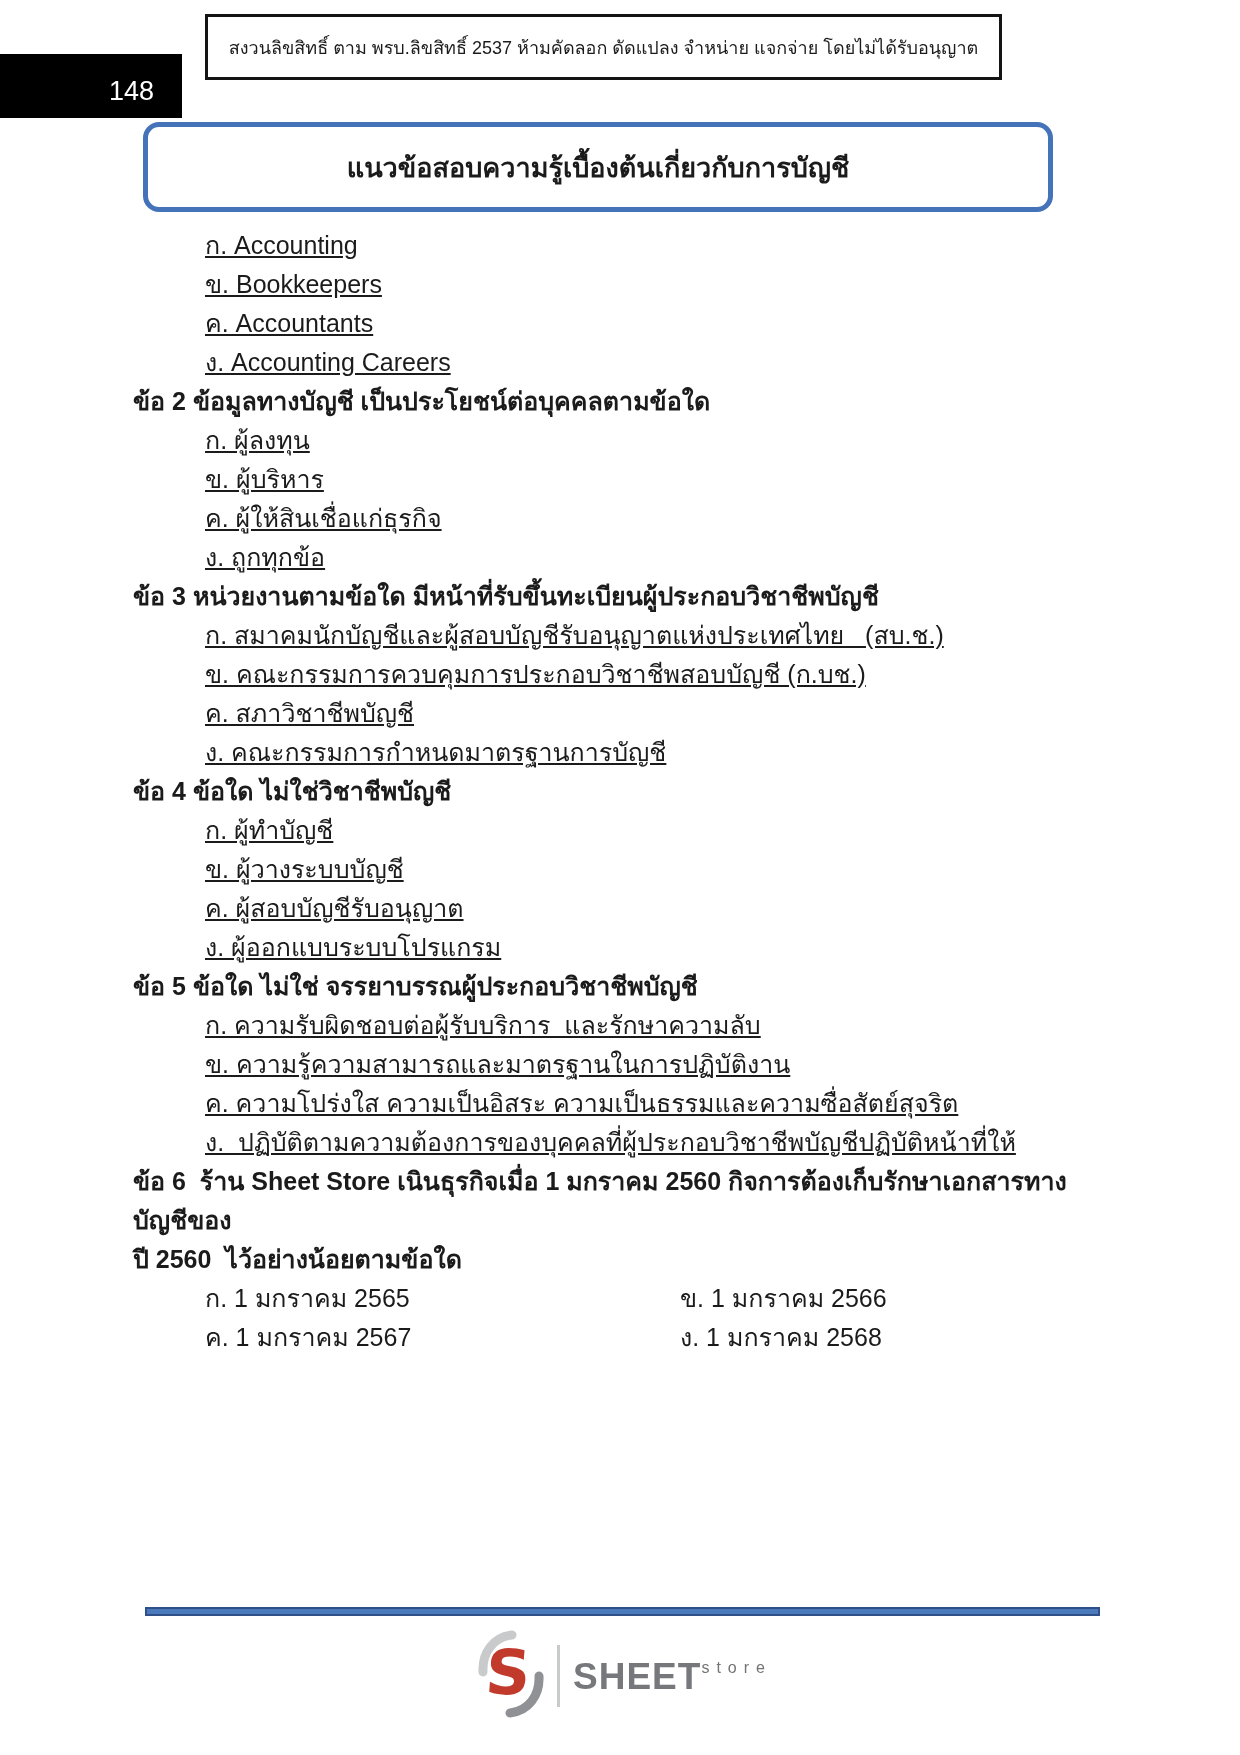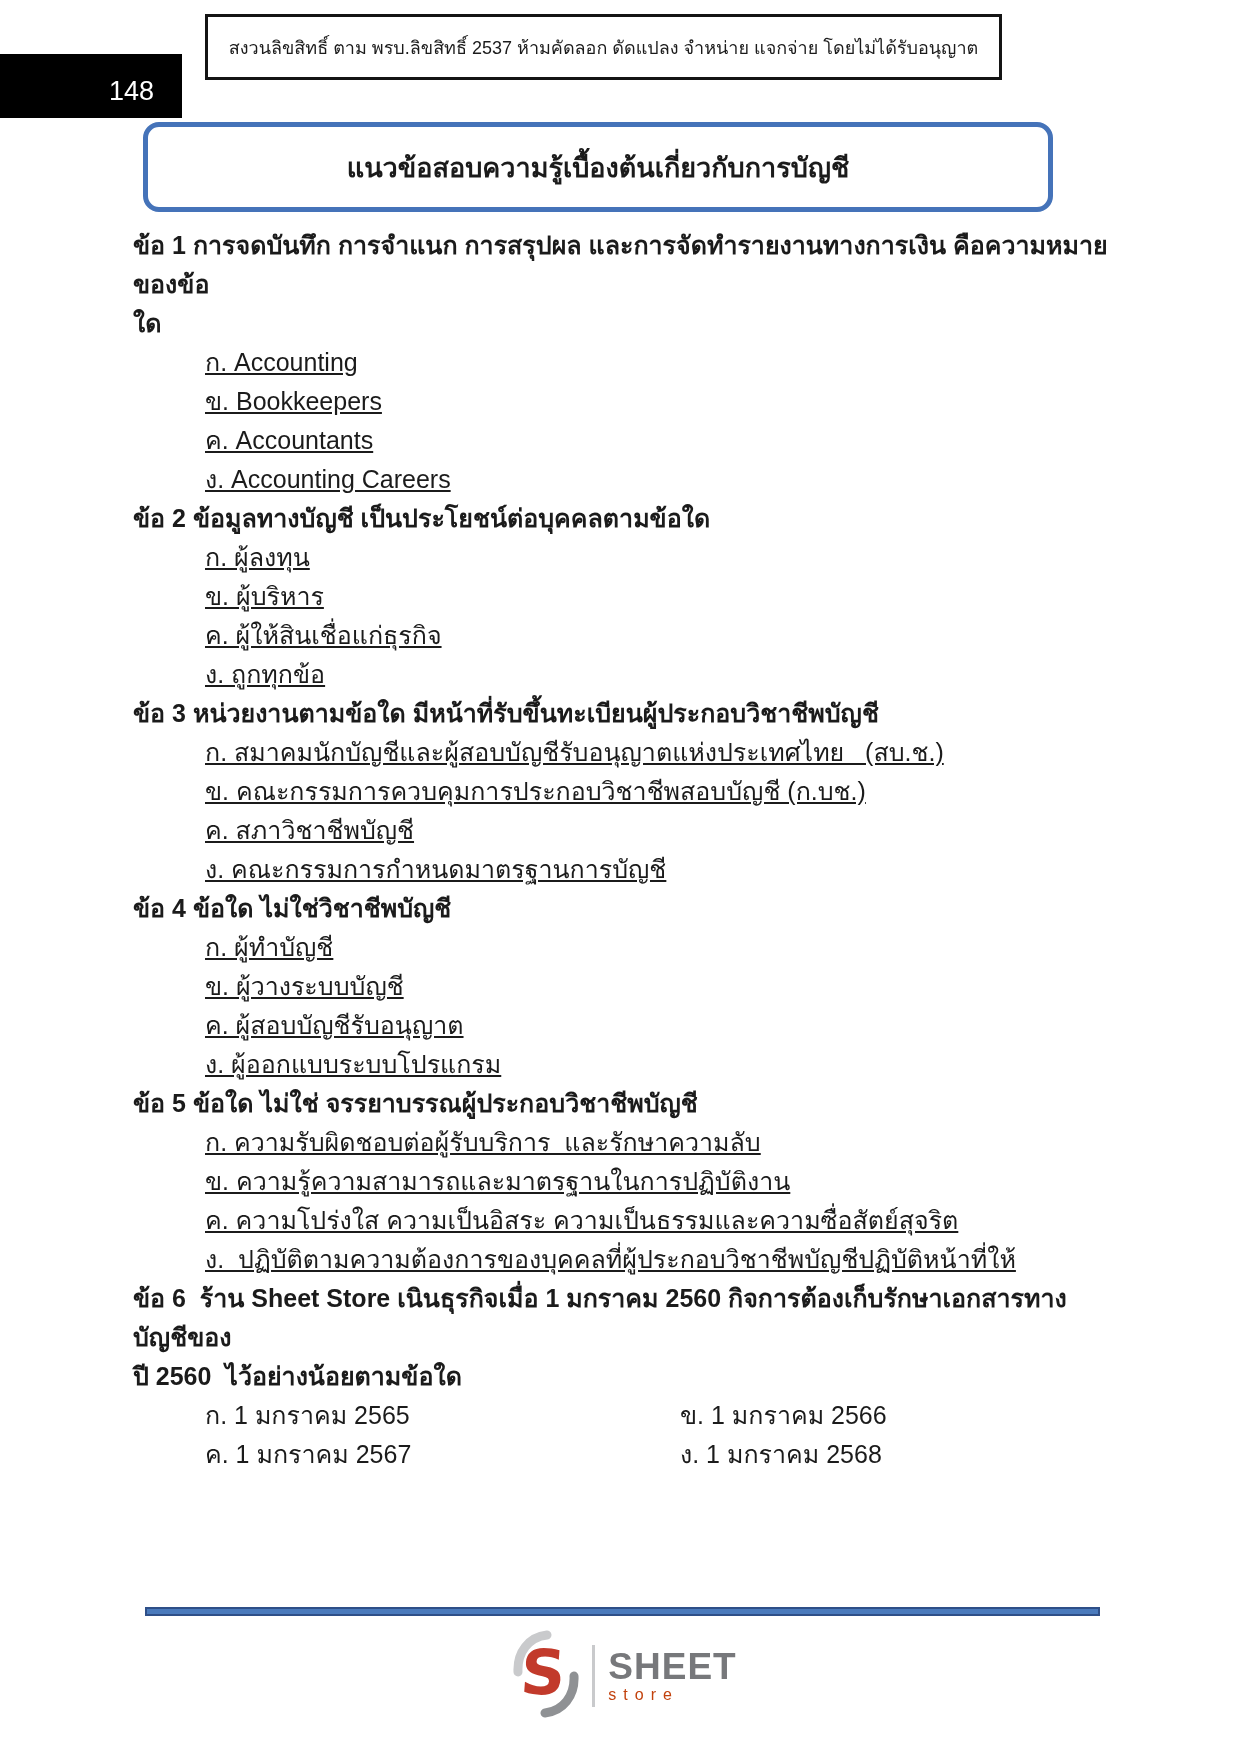--- a/index.html
+++ b/index.html
@@ -38,45 +38,43 @@
   .footer-line {
     position:absolute; left:145px; top:1607px; width:951px; height:5px;
     background:#4a7abc; border:2px solid #2e4f88;
   }
   .logo {
     position:absolute; left:0; top:1630px; width:1240px;
     display:flex; align-items:center; justify-content:center; gap:13px;
     transform:translateX(5px);
   }
   .logo-divider { width:3px; height:62px; background:#c9cacc; }
-  .logo-text { display:flex; flex-direction:column; }
+  .logo-text { display:flex; }
   .logo-name { font-size:37px; font-weight:bold; color:#77787b; letter-spacing:1px; line-height:37px; }
-  .logo-sub  { font-size:16px; color:#c2410c; letter-spacing:7px; line-height:20px; }
+  .logo-sub  { font-size:16px; color:#737373; letter-spacing:7px; line-height:20px; }
 </style>
 </head>
 <body>
 
 <div>
 
   <div class="pagenum-box">
     <span>148</span>
   </div>
 
   <div class="copyright-box">
     <span>สงวนลิขสิทธิ์ ตาม พรบ.ลิขสิทธิ์ 2537 ห้ามคัดลอก ดัดแปลง จำหน่าย แจกจ่าย โดยไม่ได้รับอนุญาต</span>
   </div>
 
   <div class="title-box">
     <span>แนวข้อสอบความรู้เบื้องต้นเกี่ยวกับการบัญชี</span>
   </div>
 
   <div class="content">
 
-    <p class="q"><span>ข้อ 1 การจดบันทึก การจำแนก การสรุปผล และการจัดทำรายงานทางการเงิน คือความหมายของข้อ
-ใด</span><span class="u"></span><span></span></p>
     <p class="opt">ก. Accounting</p>
     <p class="opt">ข. Bookkeepers</p>
     <p class="opt">ค. Accountants</p>
     <p class="opt">ง. Accounting Careers</p>
 
     <p class="q"><span>ข้อ 2 ข้อมูลทางบัญชี เป็นประโยชน์ต่อบุคคลตามข้อใด</span><span class="u"></span><span></span></p>
     <p class="opt">ก. ผู้ลงทุน</p>
     <p class="opt">ข. ผู้บริหาร</p>
     <p class="opt">ค. ผู้ให้สินเชื่อแก่ธุรกิจ</p>
     <p class="opt">ง. ถูกทุกข้อ</p>

